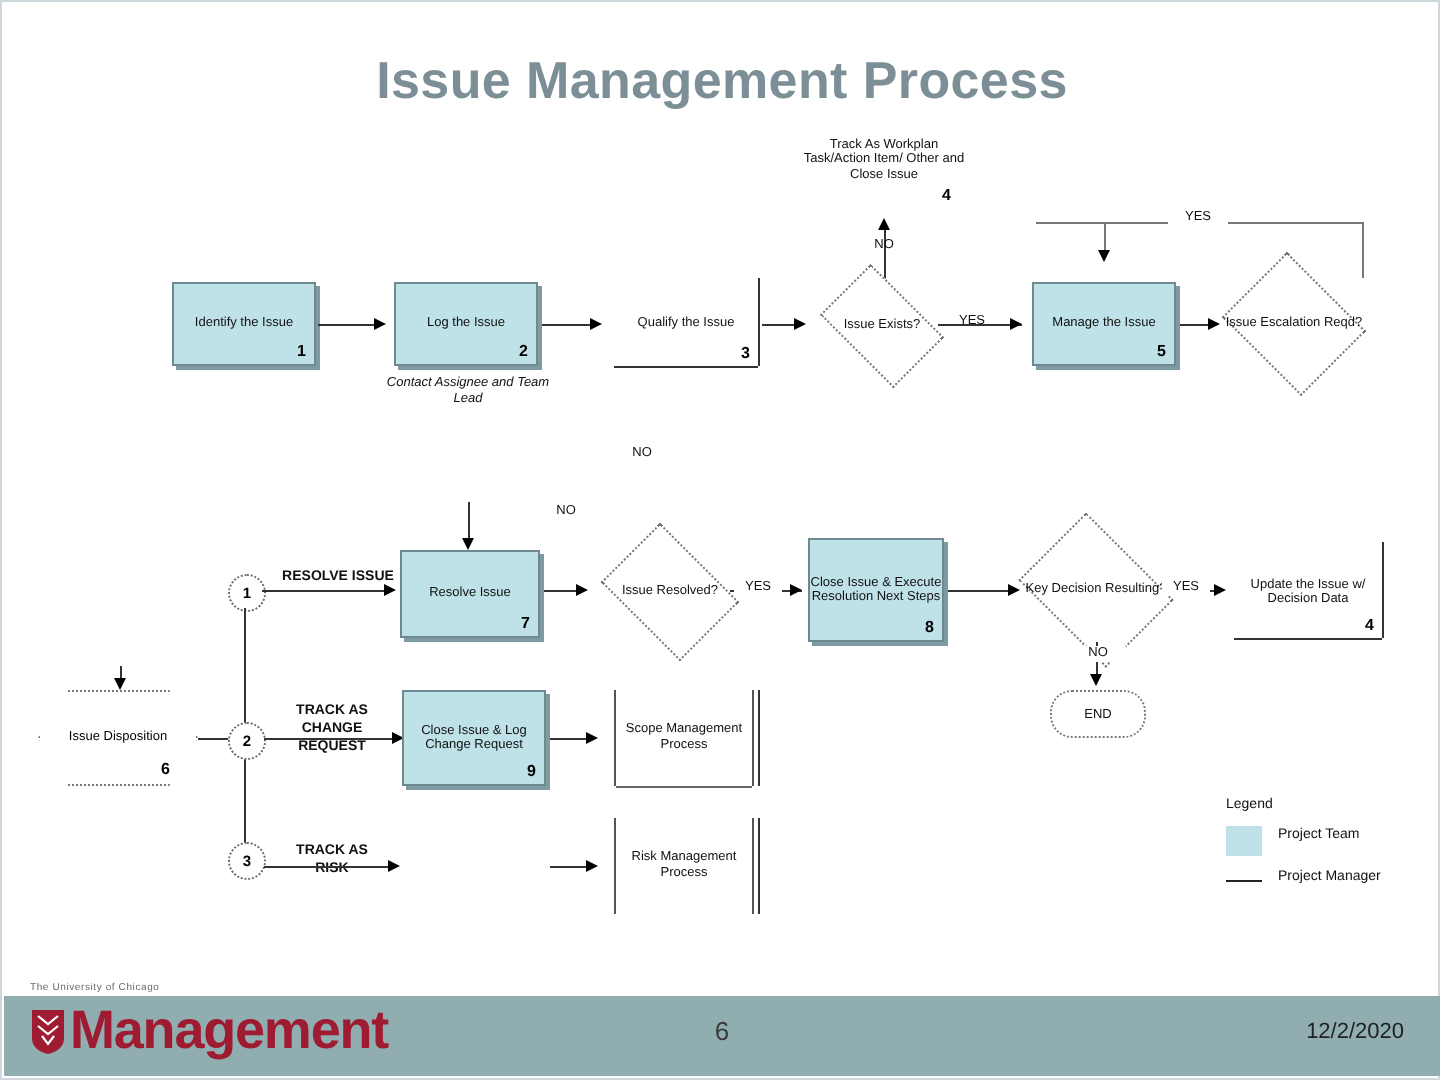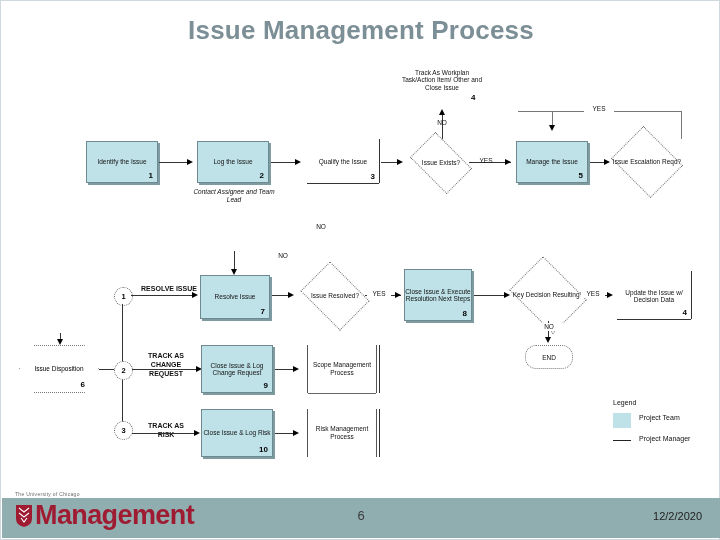--- a/index.html
+++ b/index.html
@@ -3,21 +3,21 @@
 <meta charset="utf-8">
 <style>
   html,body{margin:0;padding:0;background:#fff;}
   body{width:720px;height:540px;overflow:hidden;
        font-family:"Liberation Sans","DejaVu Sans",sans-serif;}
 
   #slide{position:relative;width:720px;height:540px;background:#ffffff;
          box-sizing:border-box;border:1px solid #cfd8dc;}
 
   
-  #title{position:absolute;left:0;top:14px;width:720px;text-align:center;
+  #title{position:absolute;left:0;top:24px;width:720px;text-align:center;
          font-size:26px;font-weight:bold;color:#7c8f96;letter-spacing:0.2px;}
 
   
   #canvas{position:absolute;left:0;top:52px;width:720px;height:432px;}
 
   
   .node{position:absolute;box-sizing:border-box;
         display:flex;align-items:center;justify-content:center;
         text-align:center;color:#111;line-height:1.15;}
 
@@ -278,24 +278,20 @@
     </div>
 
     <div class="circ" style="left:113px;top:368px;">
       <span>3</span>
     </div>
 
     <div class="tlabel bold" style="left:138px;top:369px;width:54px;font-size:7px;">TRACK AS RISK</div>
     <div class="hline" style="left:131px;top:380px;width:66px;"></div>
     <div class="arr-r" style="left:193px;top:377px;"></div>
 
-    <div class="node proc" style="left:200px;top:356px;width:72px;height:48px;">
-      <span>Close Issue &amp; Log Risk</span>
-      <span class="num">10</span>
-    </div>
 
     <div class="hline" style="left:274px;top:380px;width:22px;"></div>
     <div class="arr-r" style="left:292px;top:377px;"></div>
 
     <div class="pdp" style="left:306px;top:356px;width:70px;height:48px;">
       <span>Risk Management Process</span>
       <i class="bar2"></i>
     </div>
 
   </div>

